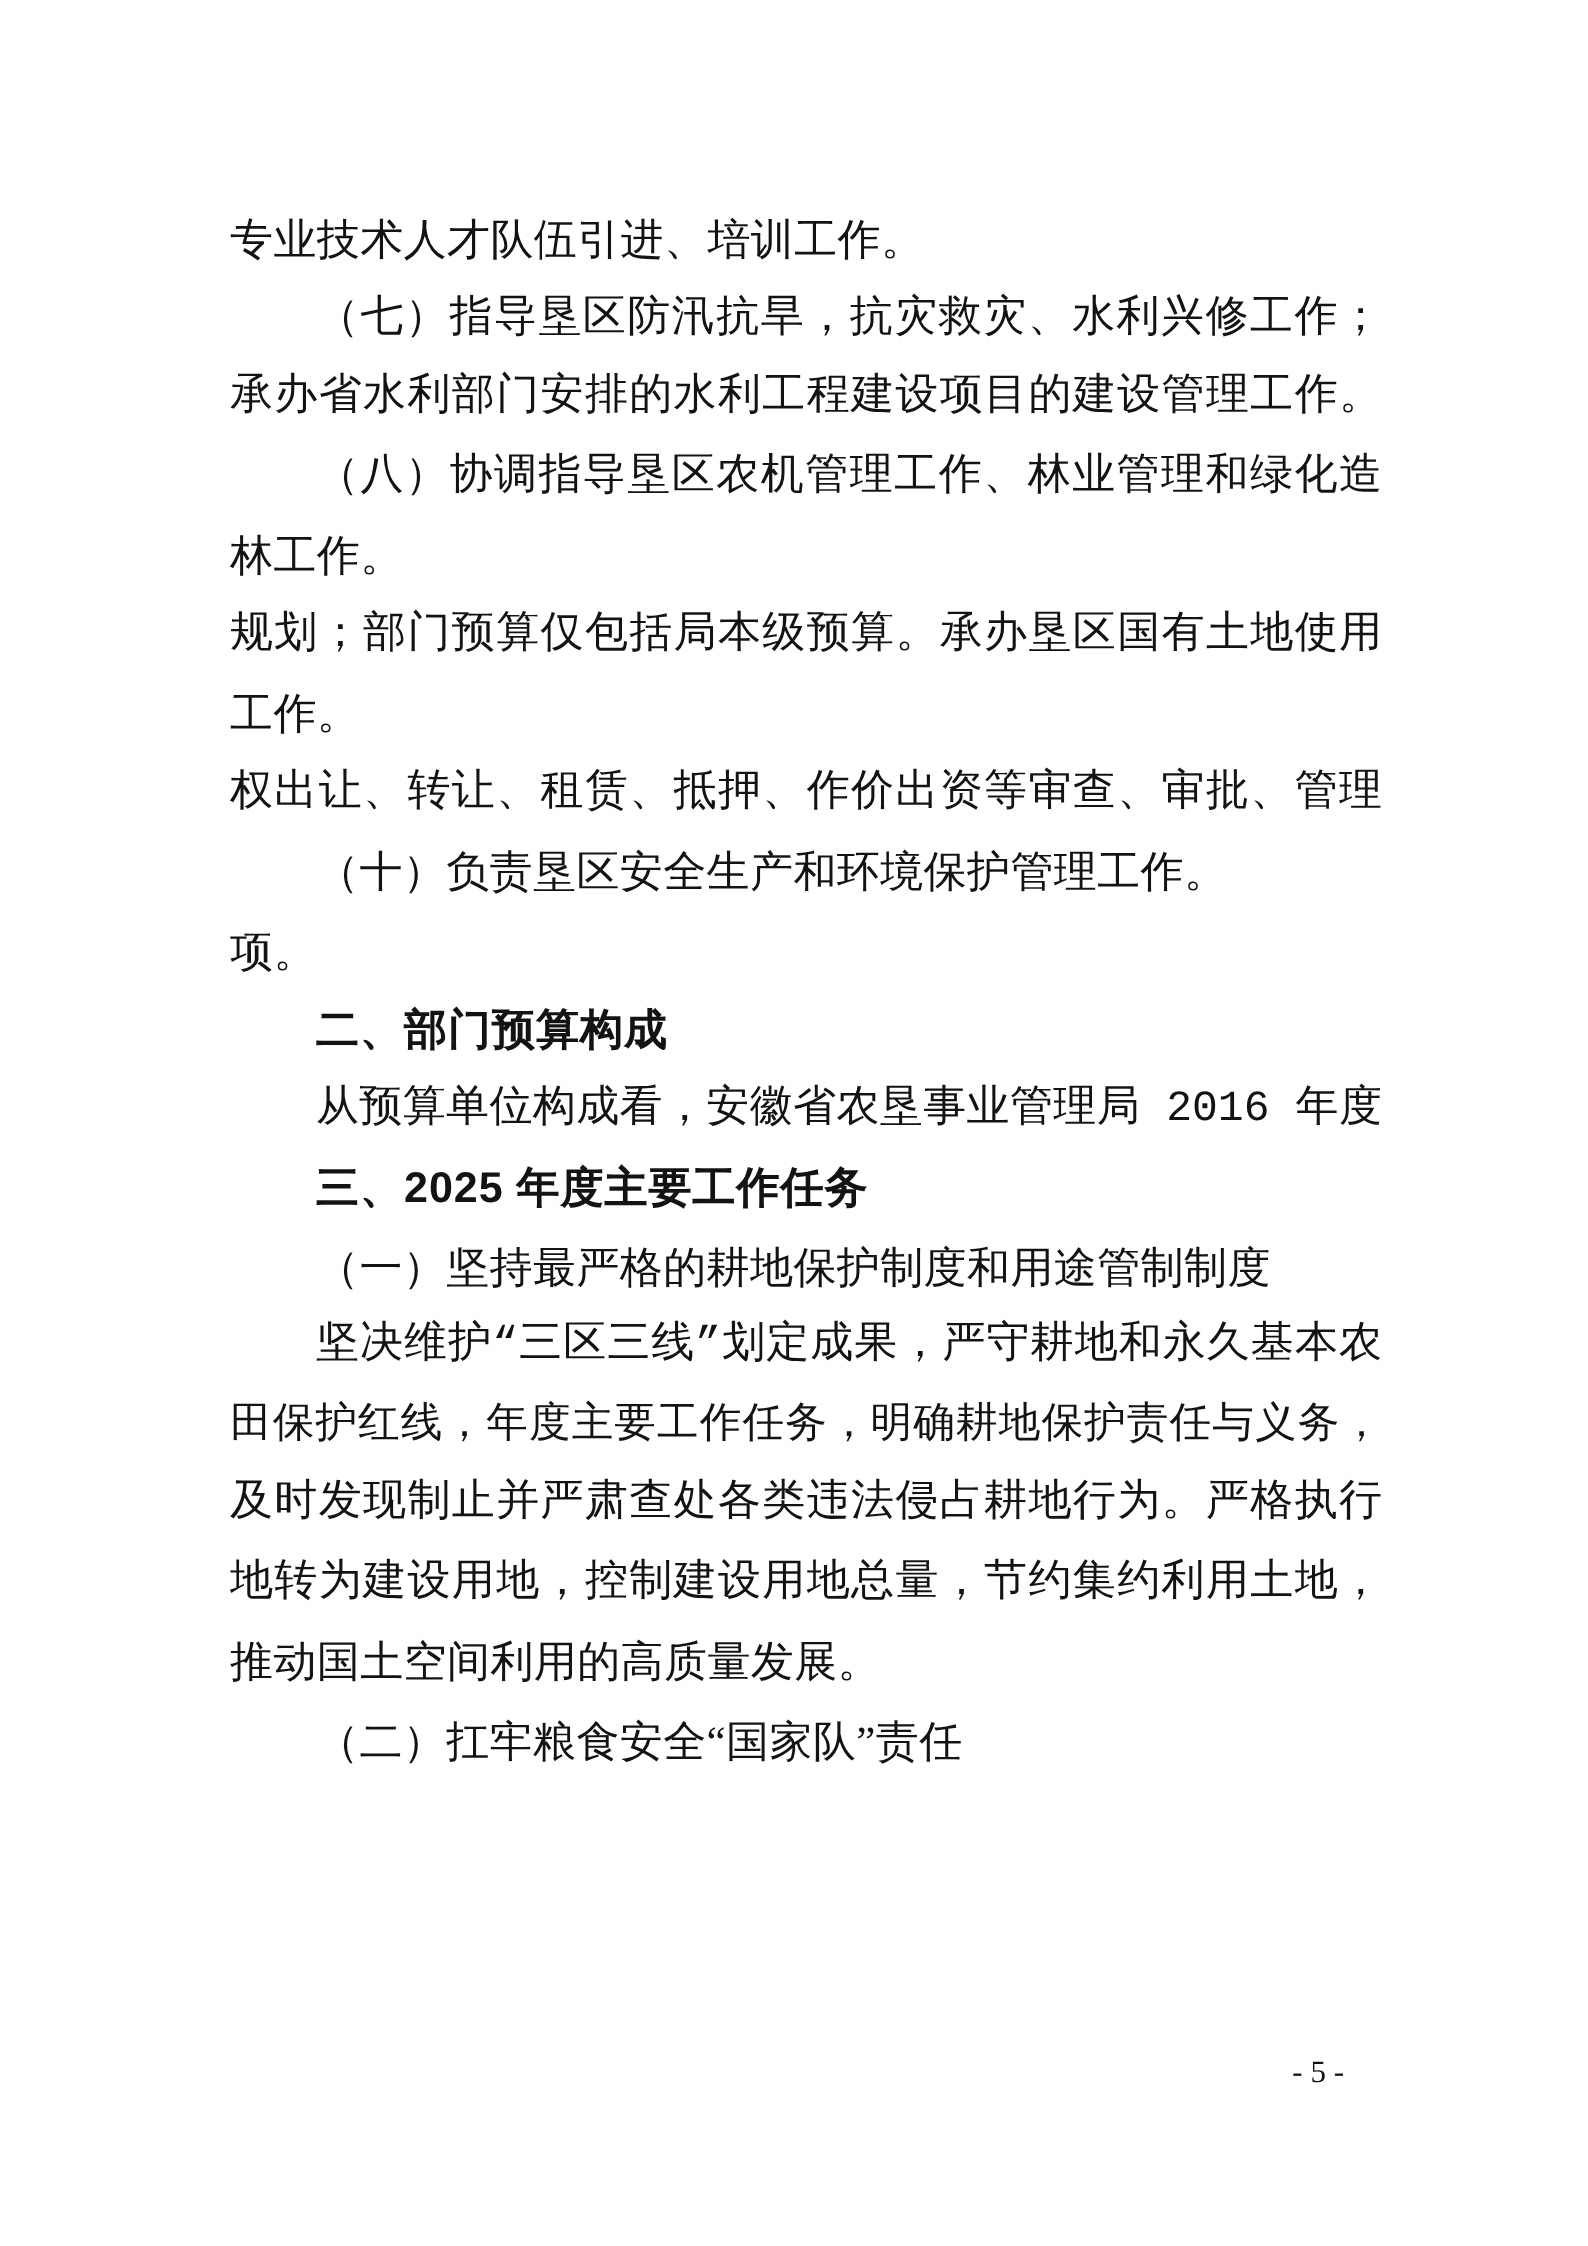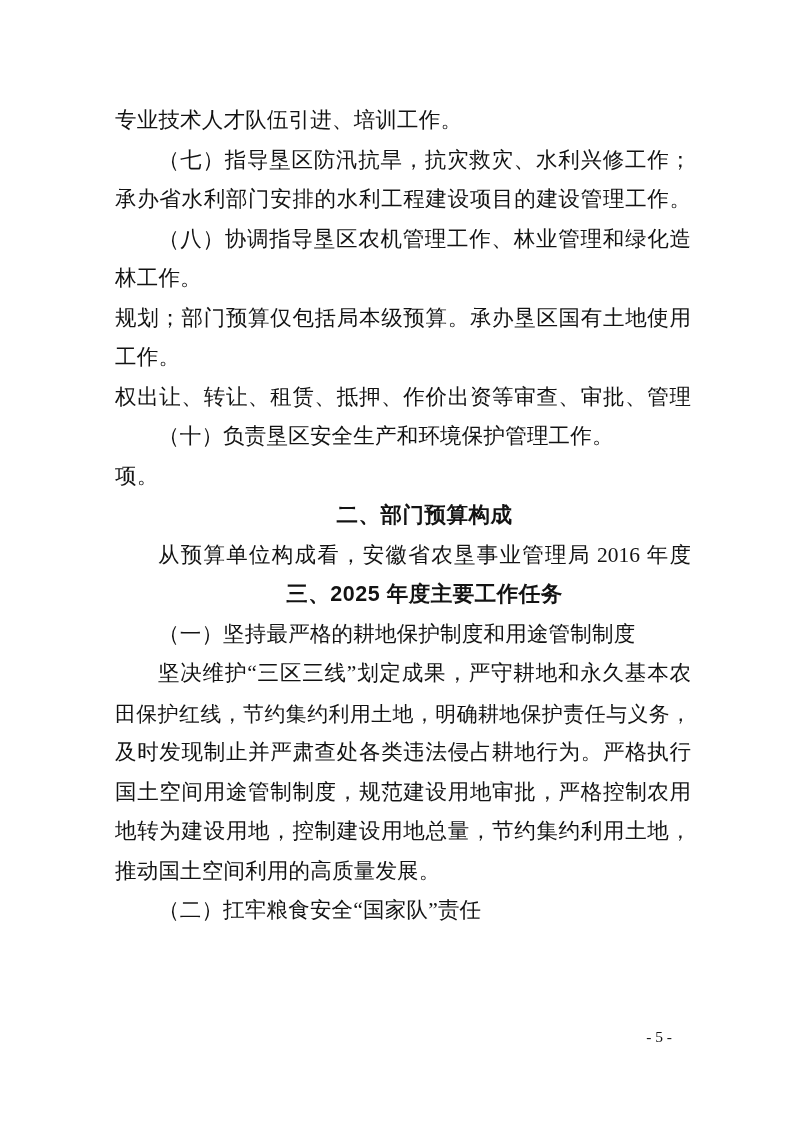--- a/index.html
+++ b/index.html
@@ -26,28 +26,28 @@
     font-size: 21.5px;
     text-align: left;
     white-space: nowrap;
     letter-spacing: 0.2px;
   }
   .line.fill {
     white-space: normal;
     text-align: justify;
     text-align-last: justify;
     letter-spacing: 0;
+    font-family: Liberation Mono, monospace;
   }
   .line.indent { padding-left: 43px; }
   .line.heading {
     font-family: "Liberation Sans", "DejaVu Sans", sans-serif;
     font-weight: 700;
     font-size: 21.5px;
     letter-spacing: 0.5px;
-    text-align: center;
   }
   .line.tight { font-size: 20.8px; }
   .footer {
     position: absolute;
     top: 1026px;
     right: 122px;
     font-size: 15.5px;
     line-height: 22px;
     font-family: "Liberation Serif", "DejaVu Serif", serif;
     color: #131313;
@@ -66,21 +66,20 @@
     <div class="line fill">规划；部门预算仅包括局本级预算。承办垦区国有土地使用</div>
     <div class="line">工作。</div>
     <div class="line fill">权出让、转让、租赁、抵押、作价出资等审查、审批、管理</div>
     <div class="line indent">（十）负责垦区安全生产和环境保护管理工作。</div>
     <div class="line">项。</div>
     <div class="line indent heading">二、部门预算构成</div>
     <div class="line indent fill">从预算单位构成看，安徽省农垦事业管理局 2016 年度</div>
     <div class="line indent heading">三、2025 年度主要工作任务</div>
     <div class="line indent">（一）坚持最严格的耕地保护制度和用途管制制度</div>
     <div class="line indent fill">坚决维护“三区三线”划定成果，严守耕地和永久基本农</div>
-    <div class="line fill tight">田保护红线，节约集约利用土地，明确耕地保护责任与义务，</div>
+    <div class="line fill tight">田保护红线，年度主要工作任务，明确耕地保护责任与义务，</div>
     <div class="line fill">及时发现制止并严肃查处各类违法侵占耕地行为。严格执行</div>
-    <div class="line fill">国土空间用途管制制度，规范建设用地审批，严格控制农用</div>
     <div class="line fill">地转为建设用地，控制建设用地总量，节约集约利用土地，</div>
     <div class="line">推动国土空间利用的高质量发展。</div>
     <div class="line indent">（二）扛牢粮食安全“国家队”责任</div>
   </div>
   <div class="footer">- 5 -</div>
 </div>
 
 </body></html>

